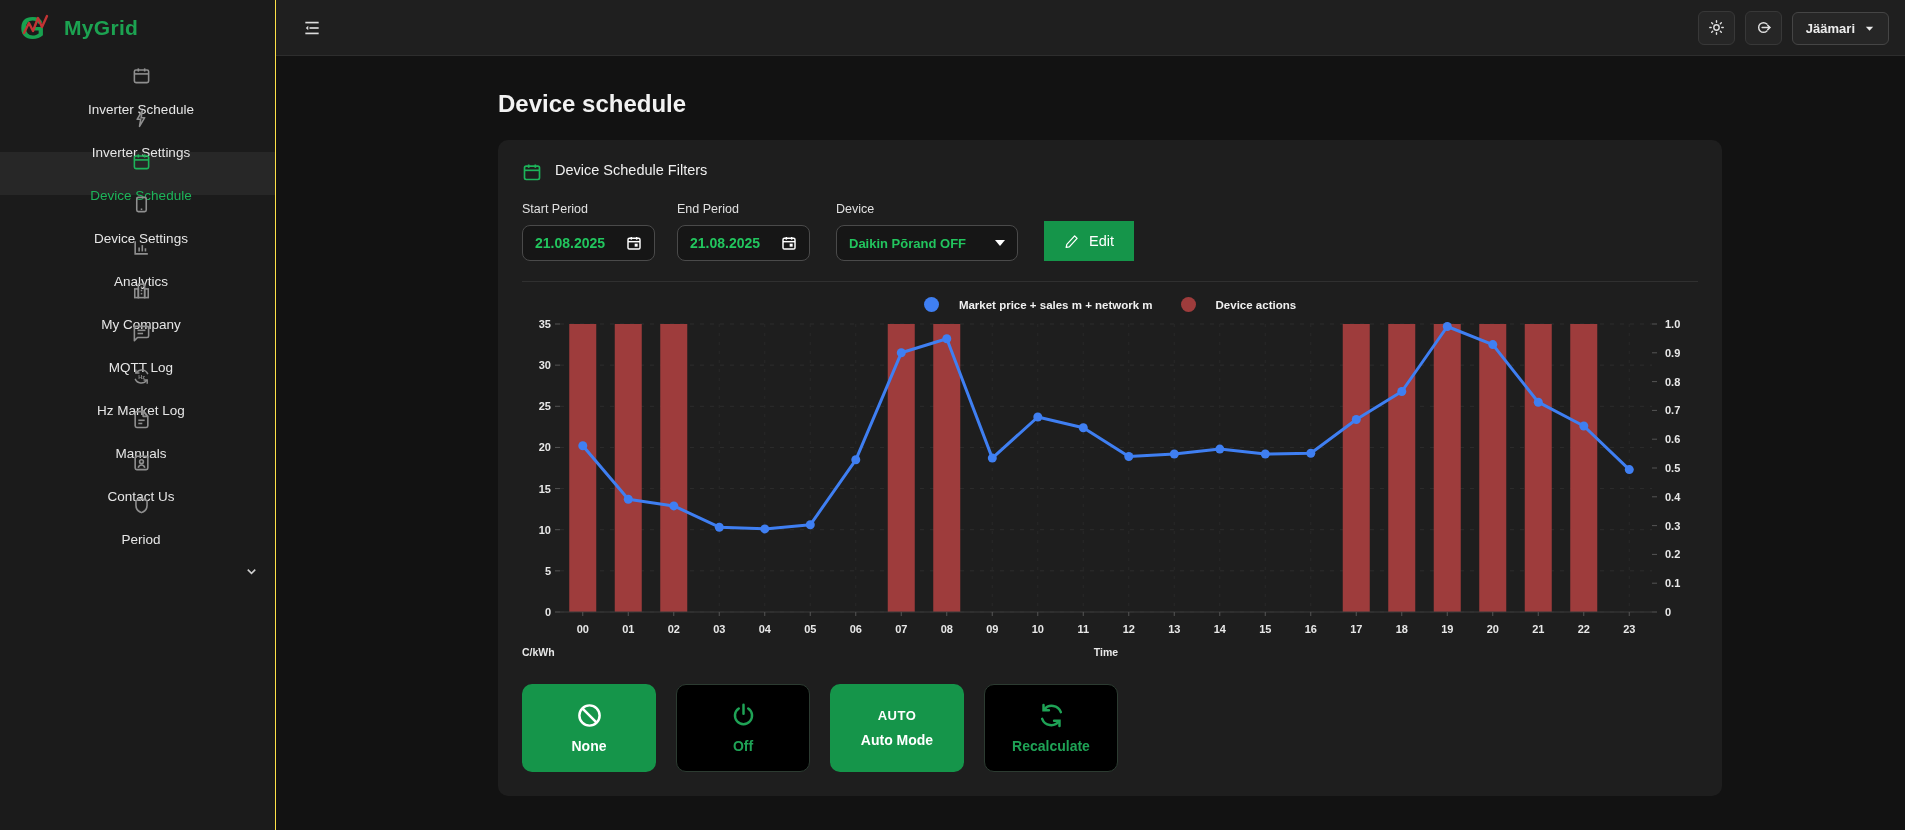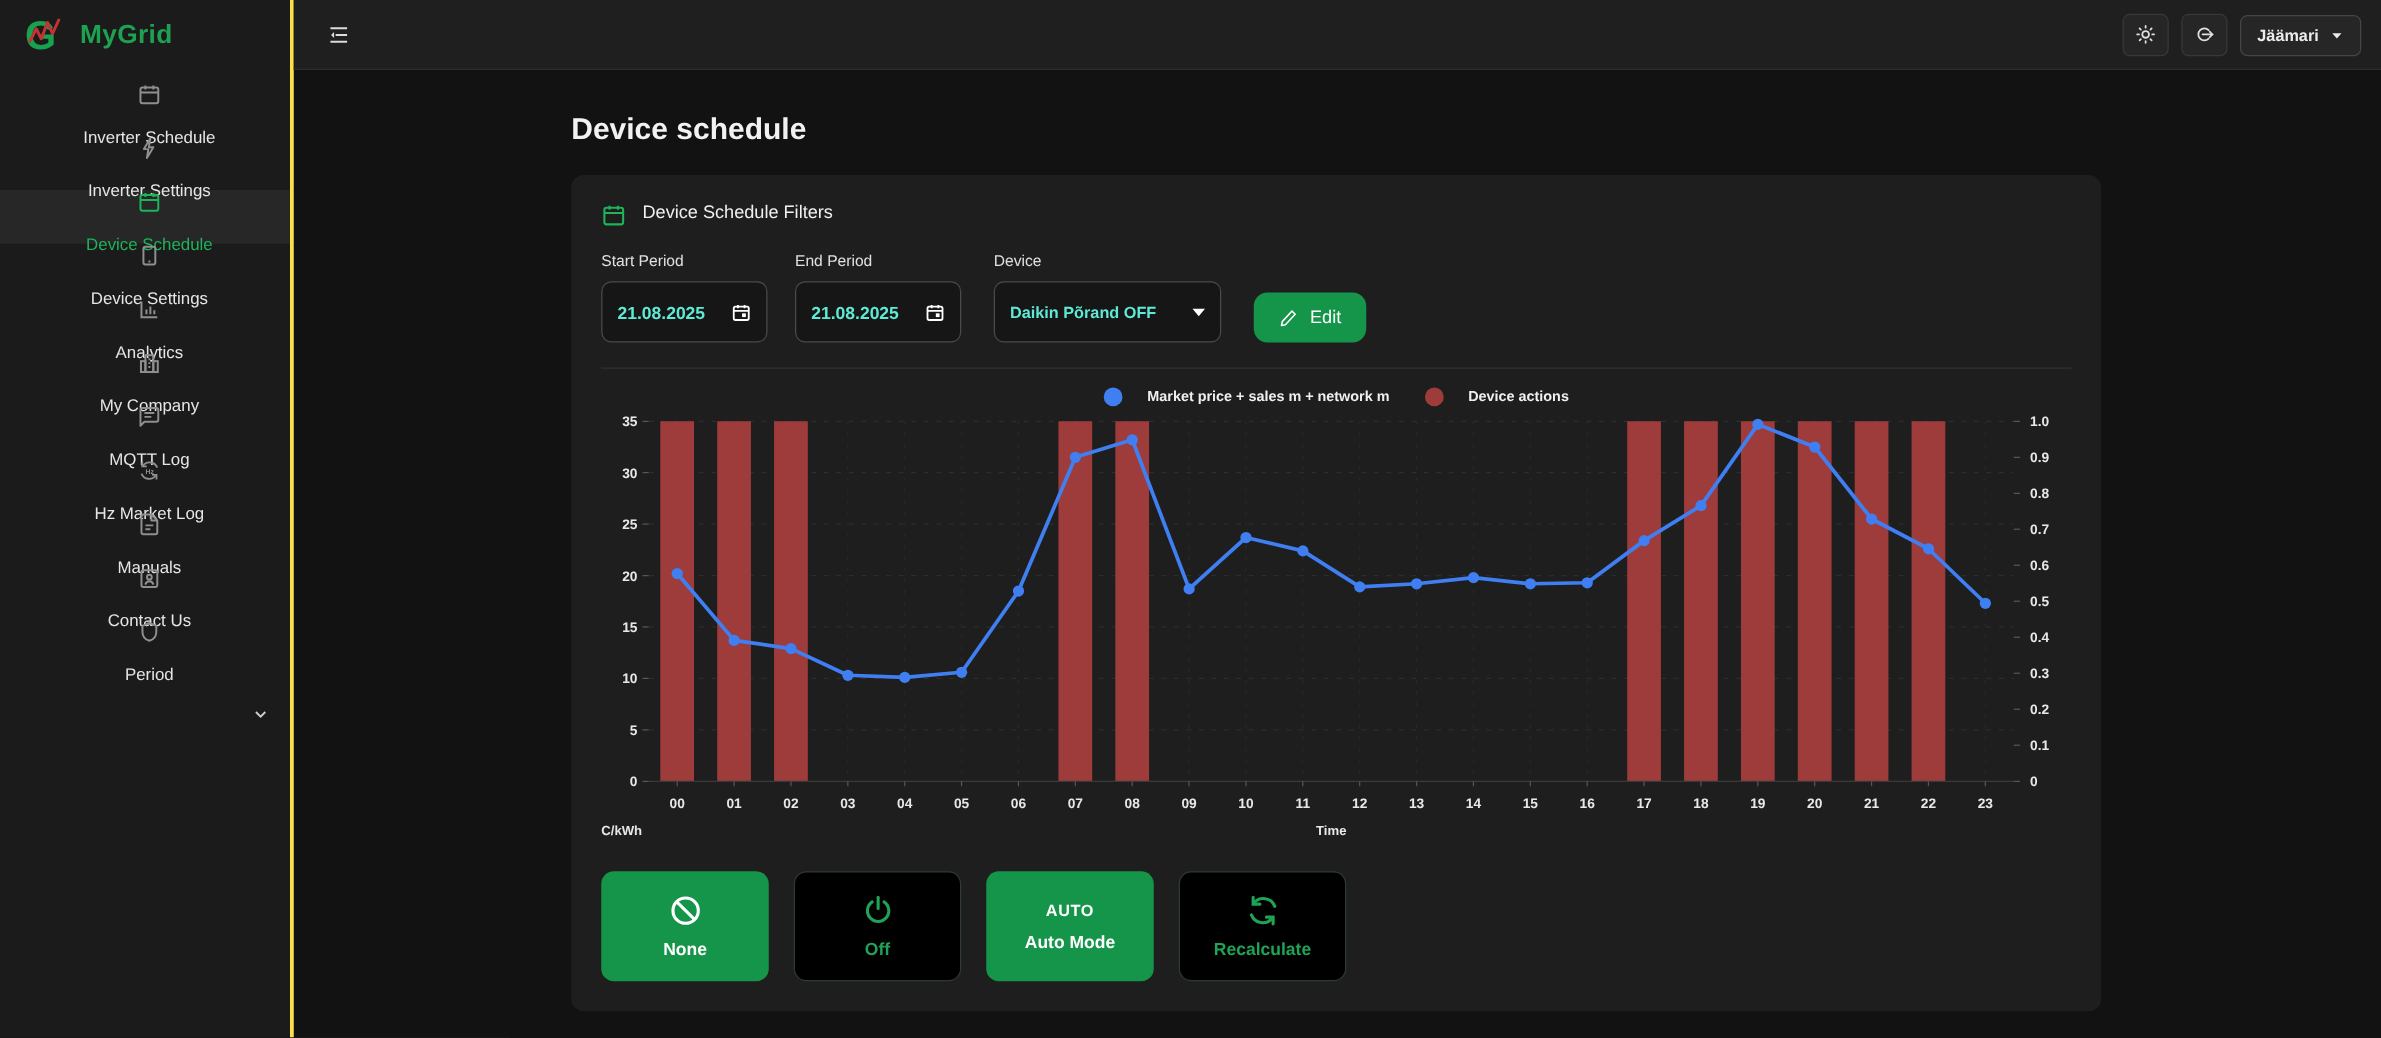--- a/index.html
+++ b/index.html
@@ -1,21 +1,21 @@
 <!DOCTYPE html>
 <html><head>
 <meta charset="utf-8">
 <style>
   * { margin:0; padding:0; box-sizing:border-box; }
   html,body { width:1905px; height:830px; overflow:hidden; }
   body { background:#121212; font-family:"Liberation Sans", sans-serif; color:#e8e8e8; }
   .app { display:flex; height:100%; }
 
   
-  .sidebar { width:235px; flex-shrink:0; background:#1b1b1b; border-right:3px solid #fde047; }
+  .sidebar { width:276px; flex-shrink:0; background:#1b1b1b; border-right:1px solid #fde047; }
   .logo-area { height:56px; display:flex; align-items:center; gap:10px; padding-left:18px; }
   .brand { color:#1ca251; font-size:21px; font-weight:bold; letter-spacing:.3px; }
   .nav { padding-top:10px; }
   .nav-item { height:43px; display:flex; align-items:center; gap:17px; padding:0 16px 0 23px;
               font-size:13.5px; color:#e6e6e6; cursor:pointer;flex-direction:column; }
   .nav-item svg { width:19px; height:19px; color:#8f8f8f; flex-shrink:0; }
   .nav-item.active { background:#272727; color:#1db45a; }
   .nav-item.active svg { color:#1db45a; }
   .nav-item .chev { margin-left:auto; width:15px; height:15px; color:#cfcfcf; }
 
@@ -38,33 +38,33 @@
   .content { flex:1; }
   .content-inner { width:1224px; margin-left:222px; padding-top:34px; }
   .page-title { font-size:24px; font-weight:bold; color:#f2f2f2; }
 
   .card { margin-top:22px; background:#1e1e1e; border-radius:10px; padding:22px 24px 24px; }
   .card-header { display:flex; align-items:flex-start; gap:13px; font-size:14.5px; color:#f0f0f0; }
   .card-header svg { width:20px; height:20px; color:#1db45a; }
 
   .filters-row { display:flex; align-items:flex-end; margin-top:20px; }
   .field label { display:block; font-size:12.5px; color:#e0e0e0; margin-bottom:9px; }
-  .input-box { height:49px; background:#161616; border:1px solid #4a4a4a; border-radius:8px;
+  .input-box { height:36px; background:#161616; border:1px solid #4a4a4a; border-radius:8px;
                display:flex; align-items:center; justify-content:space-between; padding:0 12px;
-               color:#5eead4; font-size:14px; font-weight:bold; cursor:pointer; }
+               color:#22c55e; font-size:14px; font-weight:bold; cursor:pointer; }
   .input-box svg { width:16px; height:16px; color:#ffffff; }
   .w-date { width:133px; }
   .w-select { width:182px; }
   .gap-sm { margin-left:22px; }
   .gap-lg { margin-left:26px; }
   .select-box span { font-size:13px; }
   .caret { width:0; height:0; border-left:5px solid transparent; border-right:5px solid transparent;
            border-top:6px solid #ffffff; }
   .edit-btn { margin-left:26px; height:40px; padding:0 20px; background:#15954a; border:none;
-              border-radius:11px; color:#ffffff; font-size:14.5px; display:flex; align-items:center;
+              border-radius:0; color:#ffffff; font-size:14.5px; display:flex; align-items:center;
               gap:10px; cursor:pointer; font-family:inherit; }
   .edit-btn svg { width:15px; height:15px; }
 
   .divider { border:none; border-top:1px solid #303030; margin-top:20px; }
 
   .legend { display:flex; justify-content:center; align-items:center; gap:28px; margin-top:15px; }
   .legend-item { display:flex; align-items:center; gap:20px; font-size:11.5px; font-weight:bold; color:#f0f0f0; }
   .legend-dot { width:15px; height:15px; border-radius:50%; }
 
   .chart-wrap { margin-top:4px; position:relative; }

